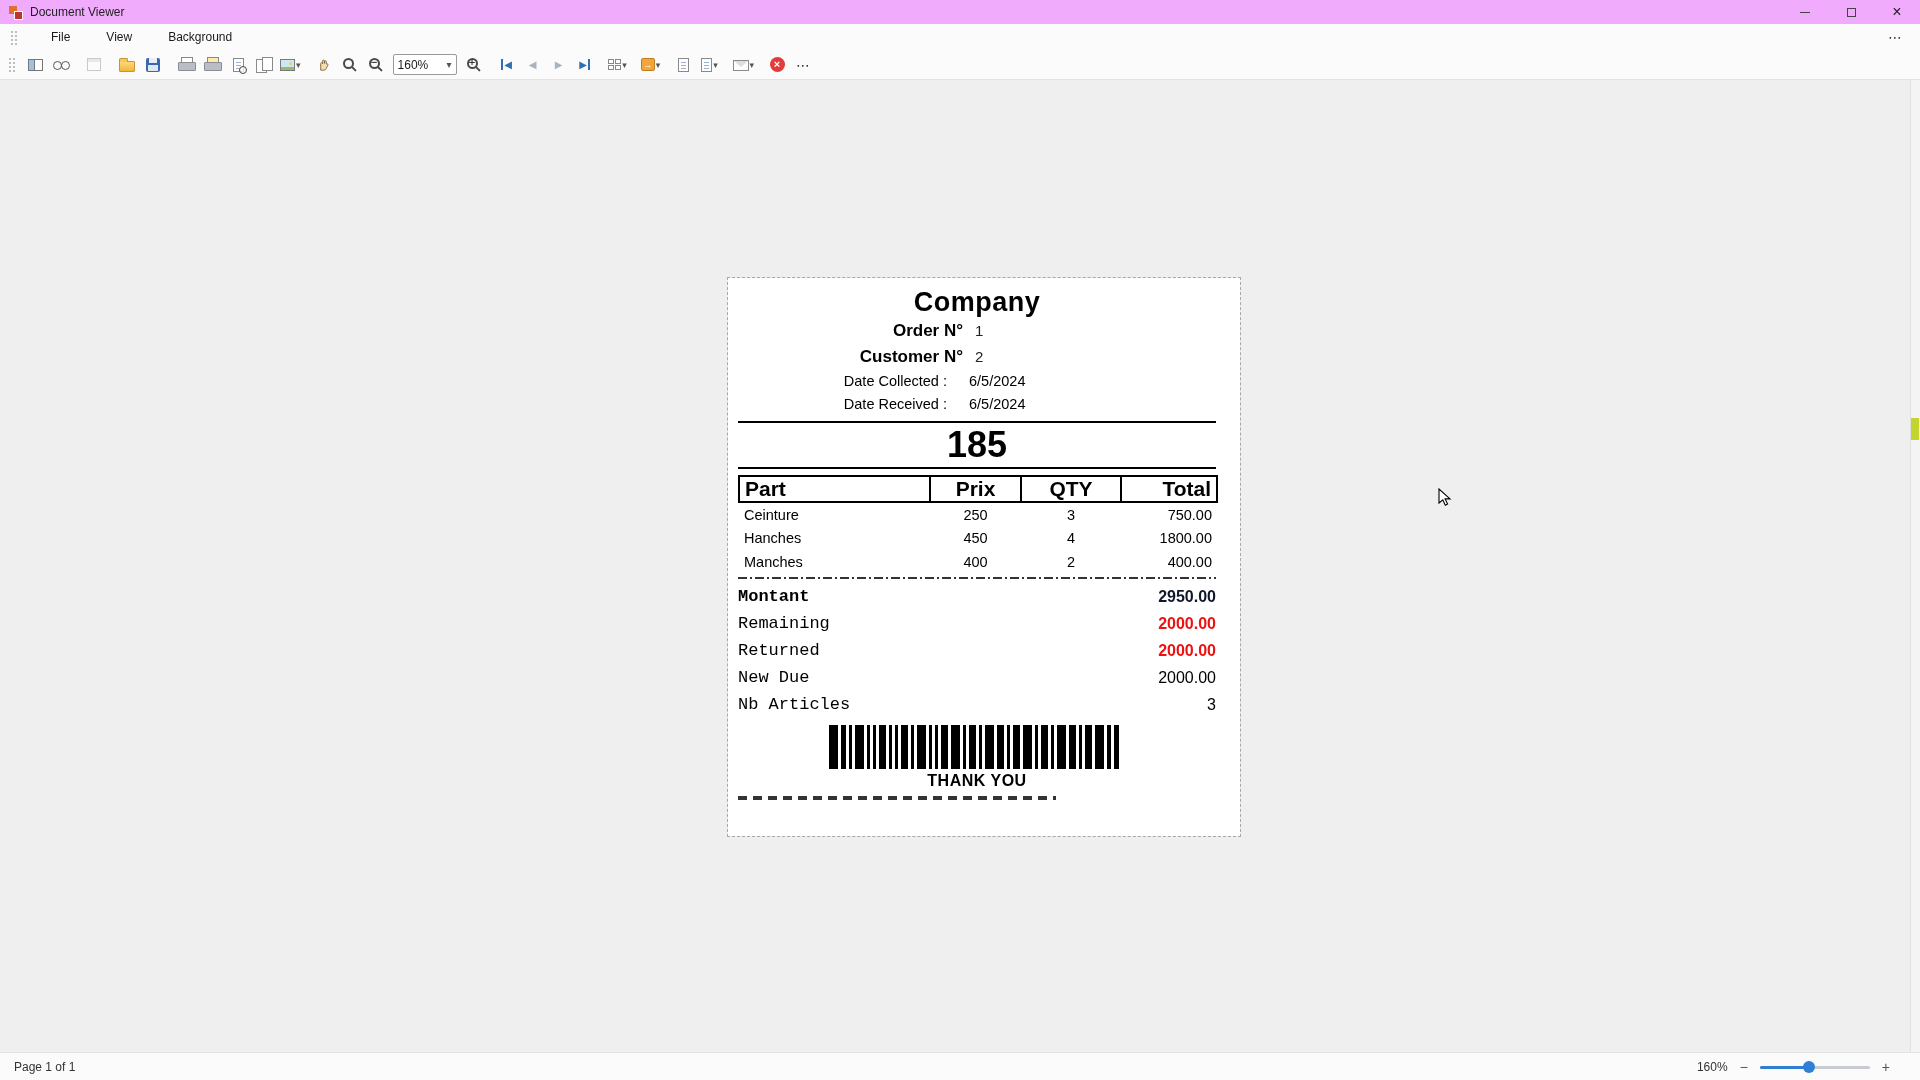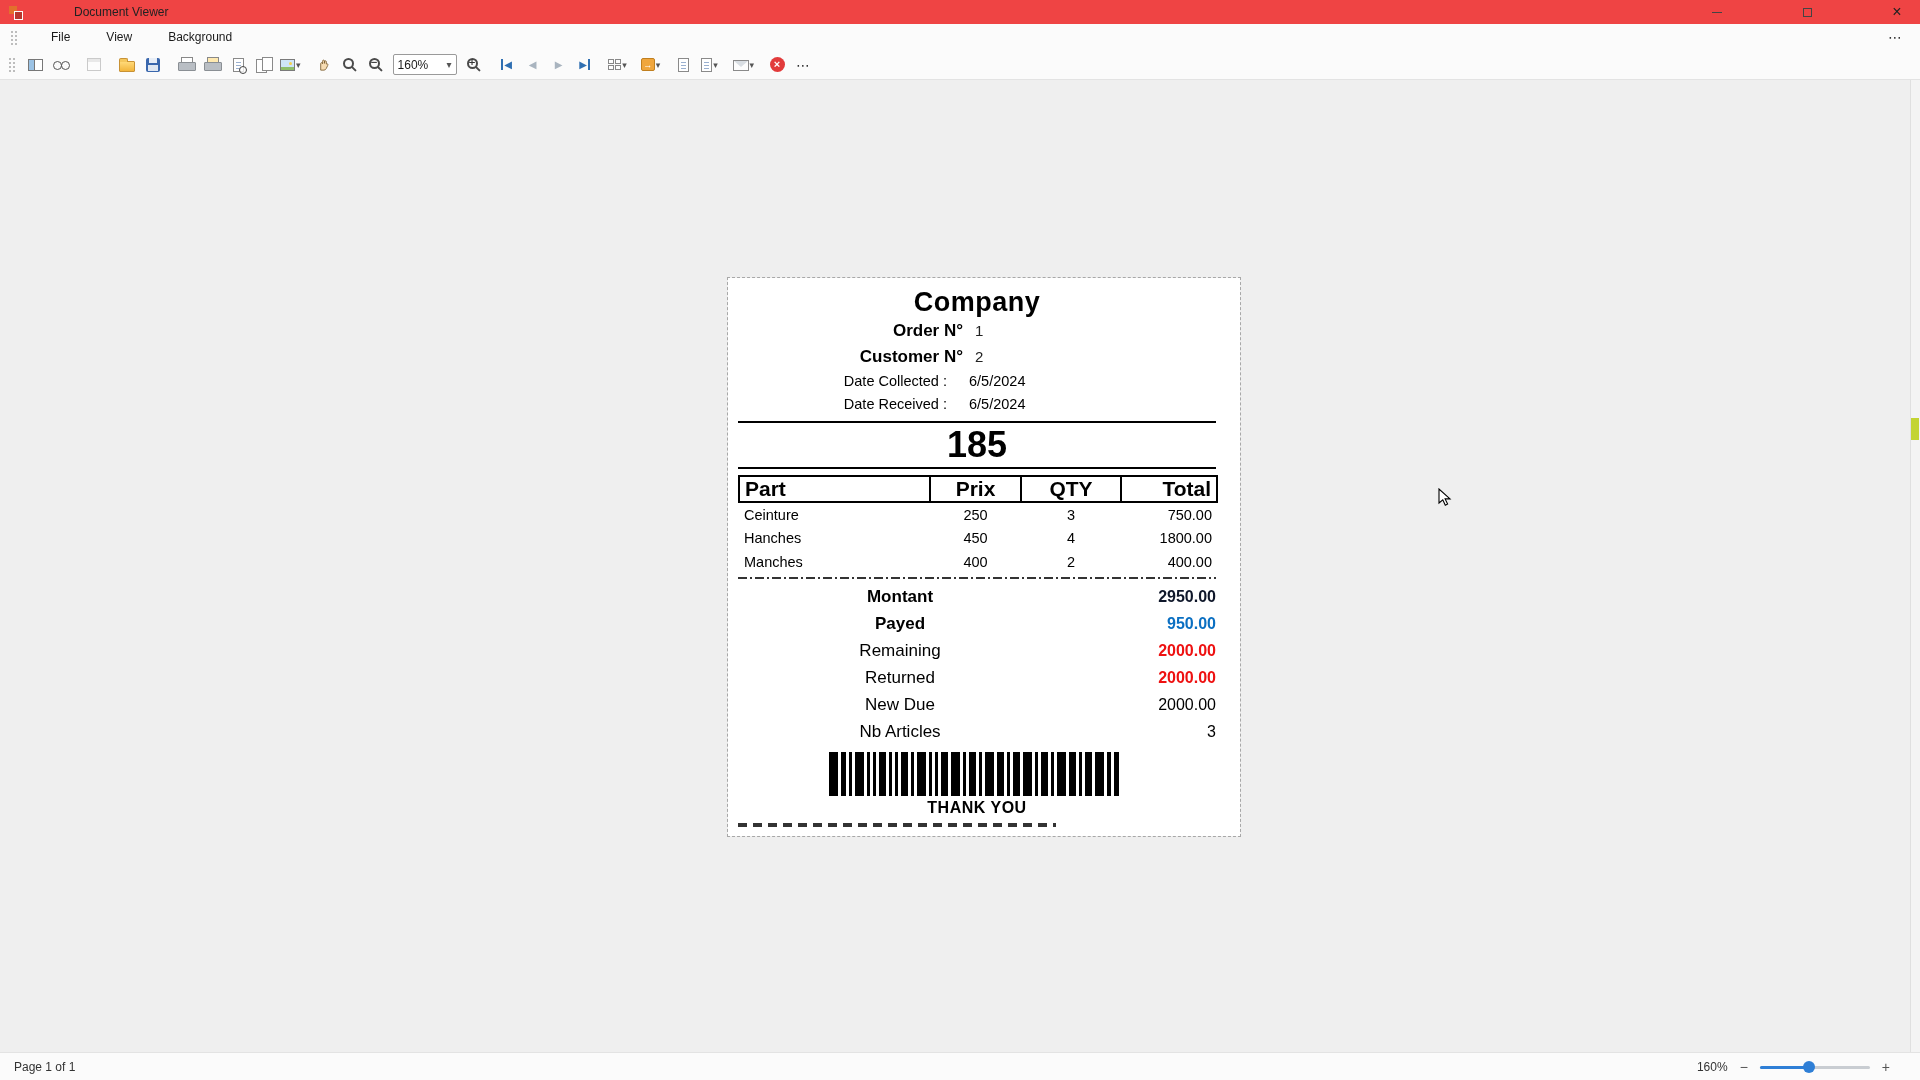--- a/index.html
+++ b/index.html
@@ -6,21 +6,21 @@
   html, body { width: 1920px; height: 1080px; }
   body {
     font-family: "Liberation Sans", "DejaVu Sans", sans-serif;
     background: #efefef;
     color: #1a1a1a;
     overflow: hidden;
     user-select: none;
   }
 
   
-  .titlebar { height: 24px; background: #ef4444; display: flex; align-items: center; gap: 44px; }
+  .titlebar { height: 24px; background: #f0abfc; display: flex; align-items: center; }
   .app-icon { width: 15px; height: 15px; margin: 0 7px 0 8px; position: relative; }
   .app-icon::before { content:''; position:absolute; left:1px; top:1px; width:8px; height:8px; background:#e2702d; }
   .app-icon::after  { content:''; position:absolute; left:6px; top:6px; width:7px; height:7px; background:#b8372f; border:1px solid #fbfbfb; }
   .title-text { font-size: 12px; color: #222; }
   .tb-spacer { flex: 1; }
   .win-btn { width: 46px; height: 24px; display: flex; align-items: center; justify-content: center; }
   .wb-min i { width: 10px; height: 1px; background: #444; display: block; }
   .wb-max i { width: 9px; height: 9px; border: 1px solid #444; display: block; }
   .wb-close::before { content: '×'; font-size: 16px; line-height: 1; color: #222; }
 
@@ -134,21 +134,21 @@
   .r-hr.tight { margin-top:2px; }
   .r-num { text-align:center; font-size:36px; font-weight:700; line-height:40px; margin-top:2px; }
   .r-table { width:478px; border-collapse:collapse; table-layout:fixed; margin-top:6px; }
   .r-table th { border:2px solid #000; font-size:21px; font-weight:700; height:24px; padding:0 5px; }
   .r-table td { font-size:14.5px; height:24px; padding:0 5px; }
   .al { text-align:left; } .ac { text-align:center; } .ar { text-align:right; }
   .r-dashdot { height:2px; margin-top:3px;
                background: repeating-linear-gradient(90deg, #333 0 9px, transparent 9px 12px, #333 12px 14px, transparent 14px 17px); }
   .sum-row { display:flex; align-items:center; height:27px; }
   .sum-row.first { margin-top:4px; }
-  .sum-label { width:324px; text-align:center; font-size:17px; }
+  .sum-label { width:324px; text-align:left; font-size:17px;font-family:Liberation Mono, monospace; }
   .sum-value { flex:1; text-align:right; font-size:16px; }
   .barcode { display:block; margin:7px auto 0; }
   .thankyou { text-align:center; font-size:16px; font-weight:700; margin-top:3px; letter-spacing:.5px; }
   .r-dashes { width:318px; height:4px; margin-top:6px;
               background: repeating-linear-gradient(90deg, #333 0 9px, transparent 9px 15px); }
 
   
   .statusbar { height:28px; background:#fbfbfb; border-top:1px solid #e3e3e3; display:flex; align-items:center;
                padding:0 14px; font-size:12px; color:#333; }
   .sb-right { margin-left:auto; display:flex; align-items:center; gap:12px; margin-right:16px; }
@@ -341,24 +341,20 @@
           <td class="ar">400.00</td>
         </tr>
       </tbody>
     </table>
 
     <div class="r-dashdot"></div>
 
     <div class="sum-row first">
       <span class="sum-label" style="font-weight: 700;">Montant</span>
       <span class="sum-value" style="color: #0f172a; font-weight: 700;">2950.00</span>
-    </div>
-    <div class="sum-row">
-      <span class="sum-label" style="font-weight: 700;">Payed</span>
-      <span class="sum-value" style="color: rgb(10, 111, 194); font-weight: 700;">950.00</span>
     </div>
     <div class="sum-row">
       <span class="sum-label" style="font-weight: 400;">Remaining</span>
       <span class="sum-value" style="color: rgb(238, 17, 17); font-weight: 700;">2000.00</span>
     </div>
     <div class="sum-row">
       <span class="sum-label" style="font-weight: 400;">Returned</span>
       <span class="sum-value" style="color: rgb(238, 17, 17); font-weight: 700;">2000.00</span>
     </div>
     <div class="sum-row">

